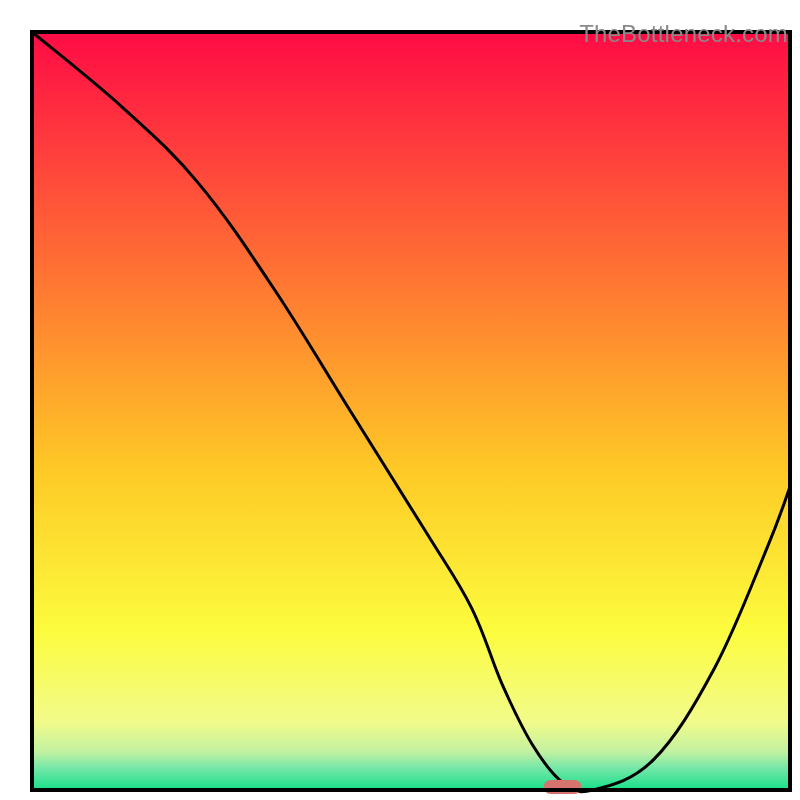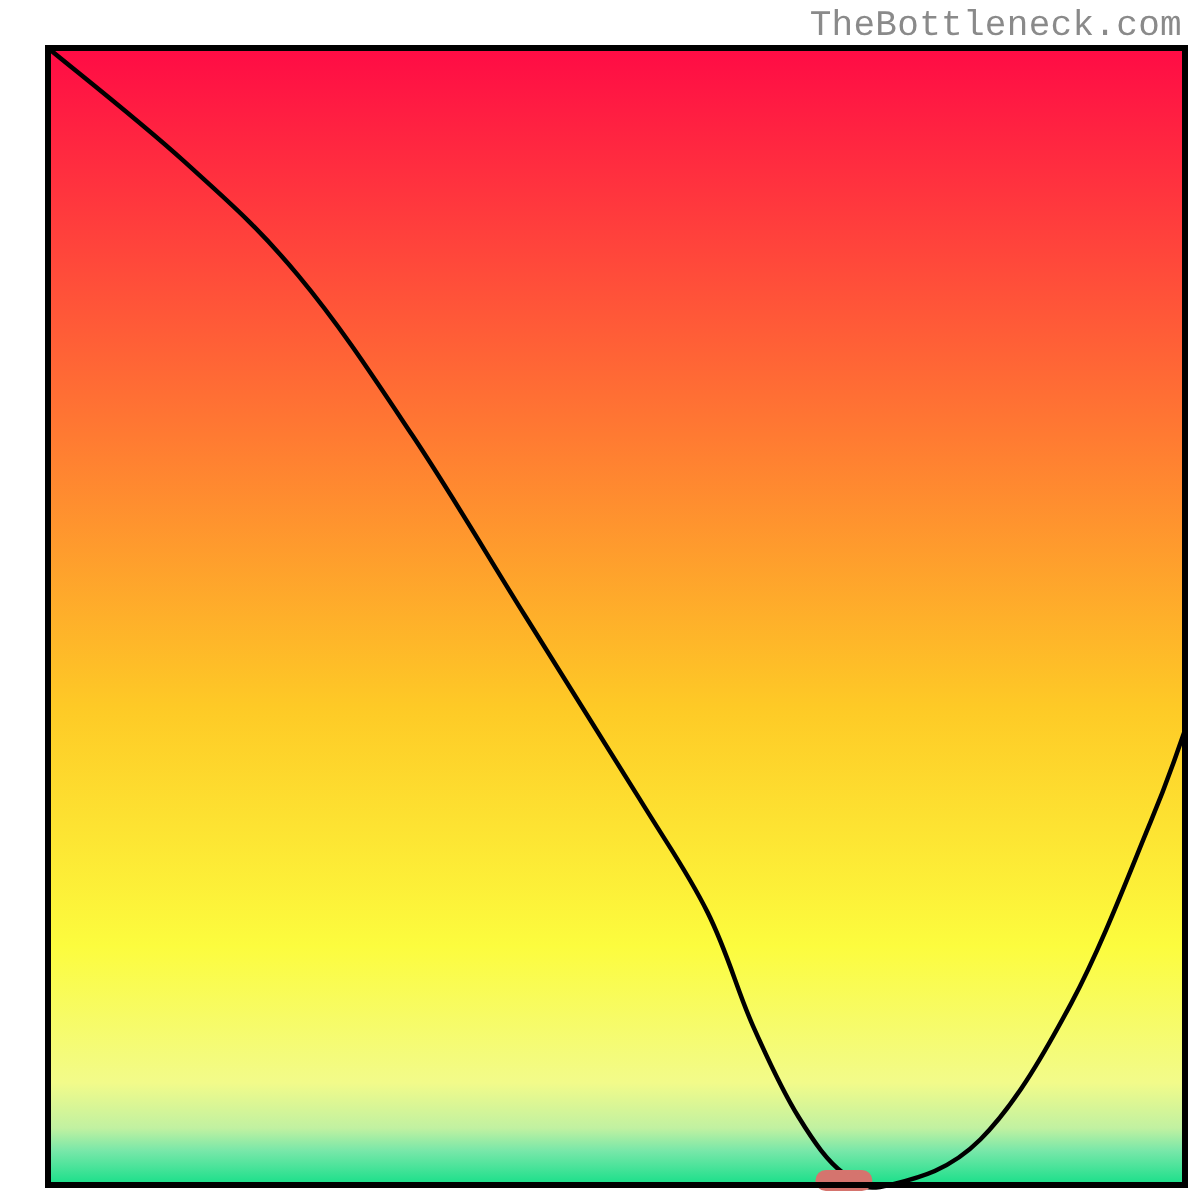--- a/index.html
+++ b/index.html
@@ -10,23 +10,23 @@
     background: #ffffff;
     overflow: hidden;
   }
   .container {
     position: relative;
     width: 800px;
     height: 800px;
   }
   .watermark {
     position: absolute;
-    top: 4px;
+    top: 20px;
     right: 12px;
-    font-family: Liberation Mono, monospace;
+    font-family: Liberation Sans, sans-serif;
     font-size: 24px;
     color: #8a8a8a;
     letter-spacing: 0.2px;
     z-index: 10;
   }
   svg.plot {
     position: absolute;
     top: 30px;
     left: 0;
     width: 800px;

